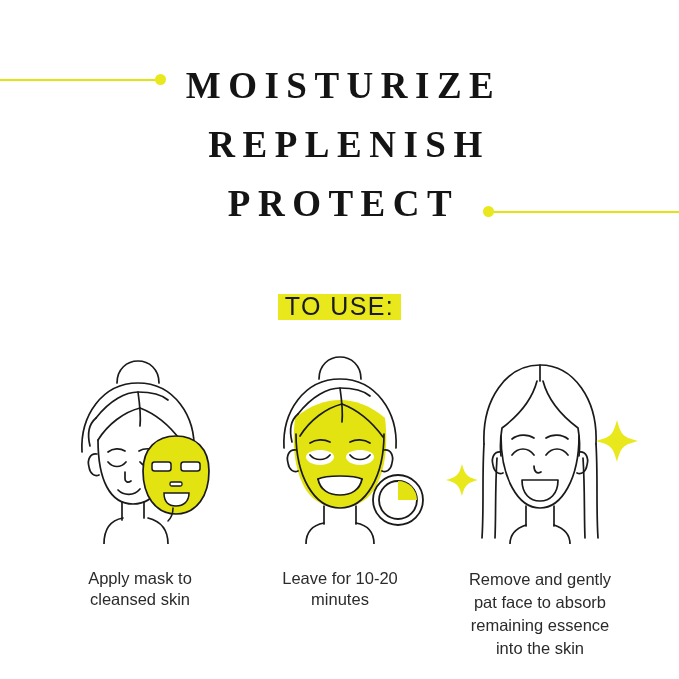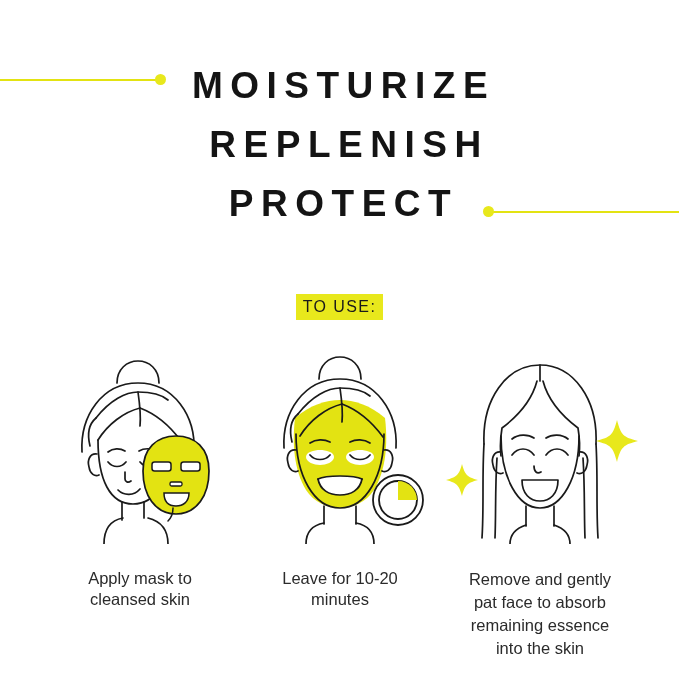--- a/index.html
+++ b/index.html
@@ -38,21 +38,21 @@
 
   
   #headline {
     position: absolute;
     left: 0;
     top: 56px;
     width: 679px;
     text-align: center;
   }
   .headline-line {
-    font-family: Liberation Sans, sans-serif;
+    font-family: Liberation Serif, serif;
     font-weight: bold;
     font-size: 37px;
     letter-spacing: 7.5px;
     color: #141414;
     line-height: 59px;
     white-space: nowrap;
   }
   #headline-moisturize { padding-left: 8px; }
   #headline-replenish  { padding-left: 8px; margin-left: 11px; }
   #headline-protect    { padding-left: 8px; }
@@ -62,21 +62,21 @@
     position: absolute;
     left: 0;
     top: 294px;
     width: 679px;
     text-align: center;
   }
   #to-use-label {
     display: inline-block;
     background: #e8e81c;
     color: #1a1a1a;
-    font-size: 16px;
+    font-size: 25px;
     letter-spacing: 1.4px;
     line-height: 23px;
     padding: 1px 7px 2px 7px;
     white-space: nowrap;
   }
 
   
   #steps {
     position: absolute;
     left: 0;

